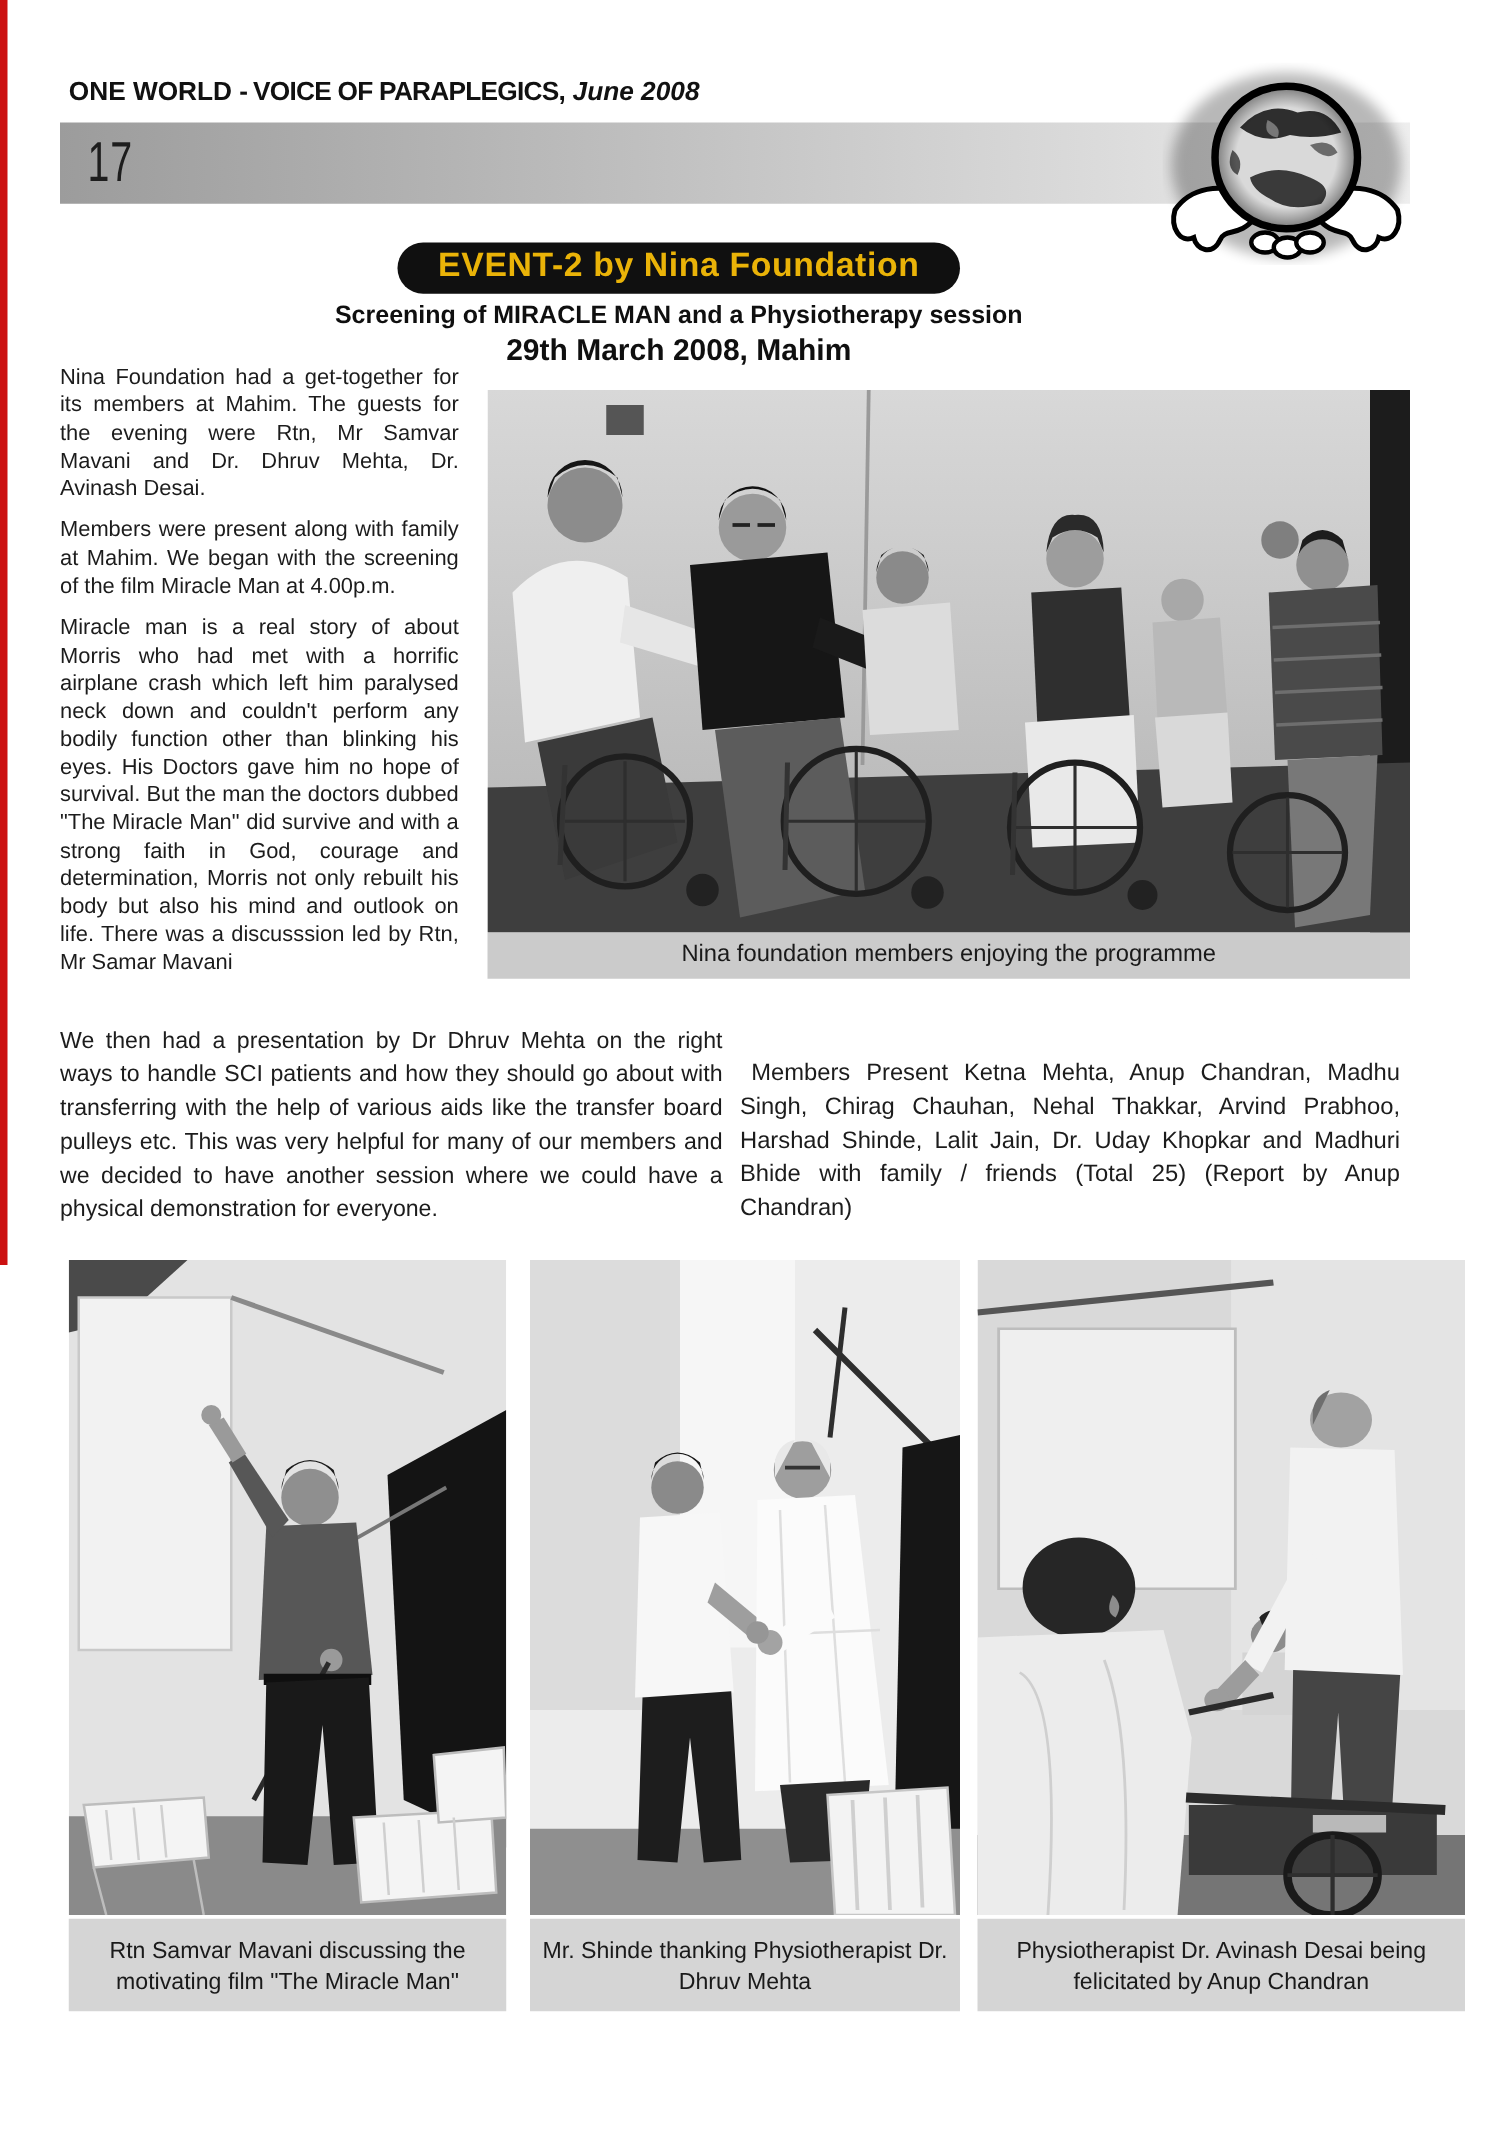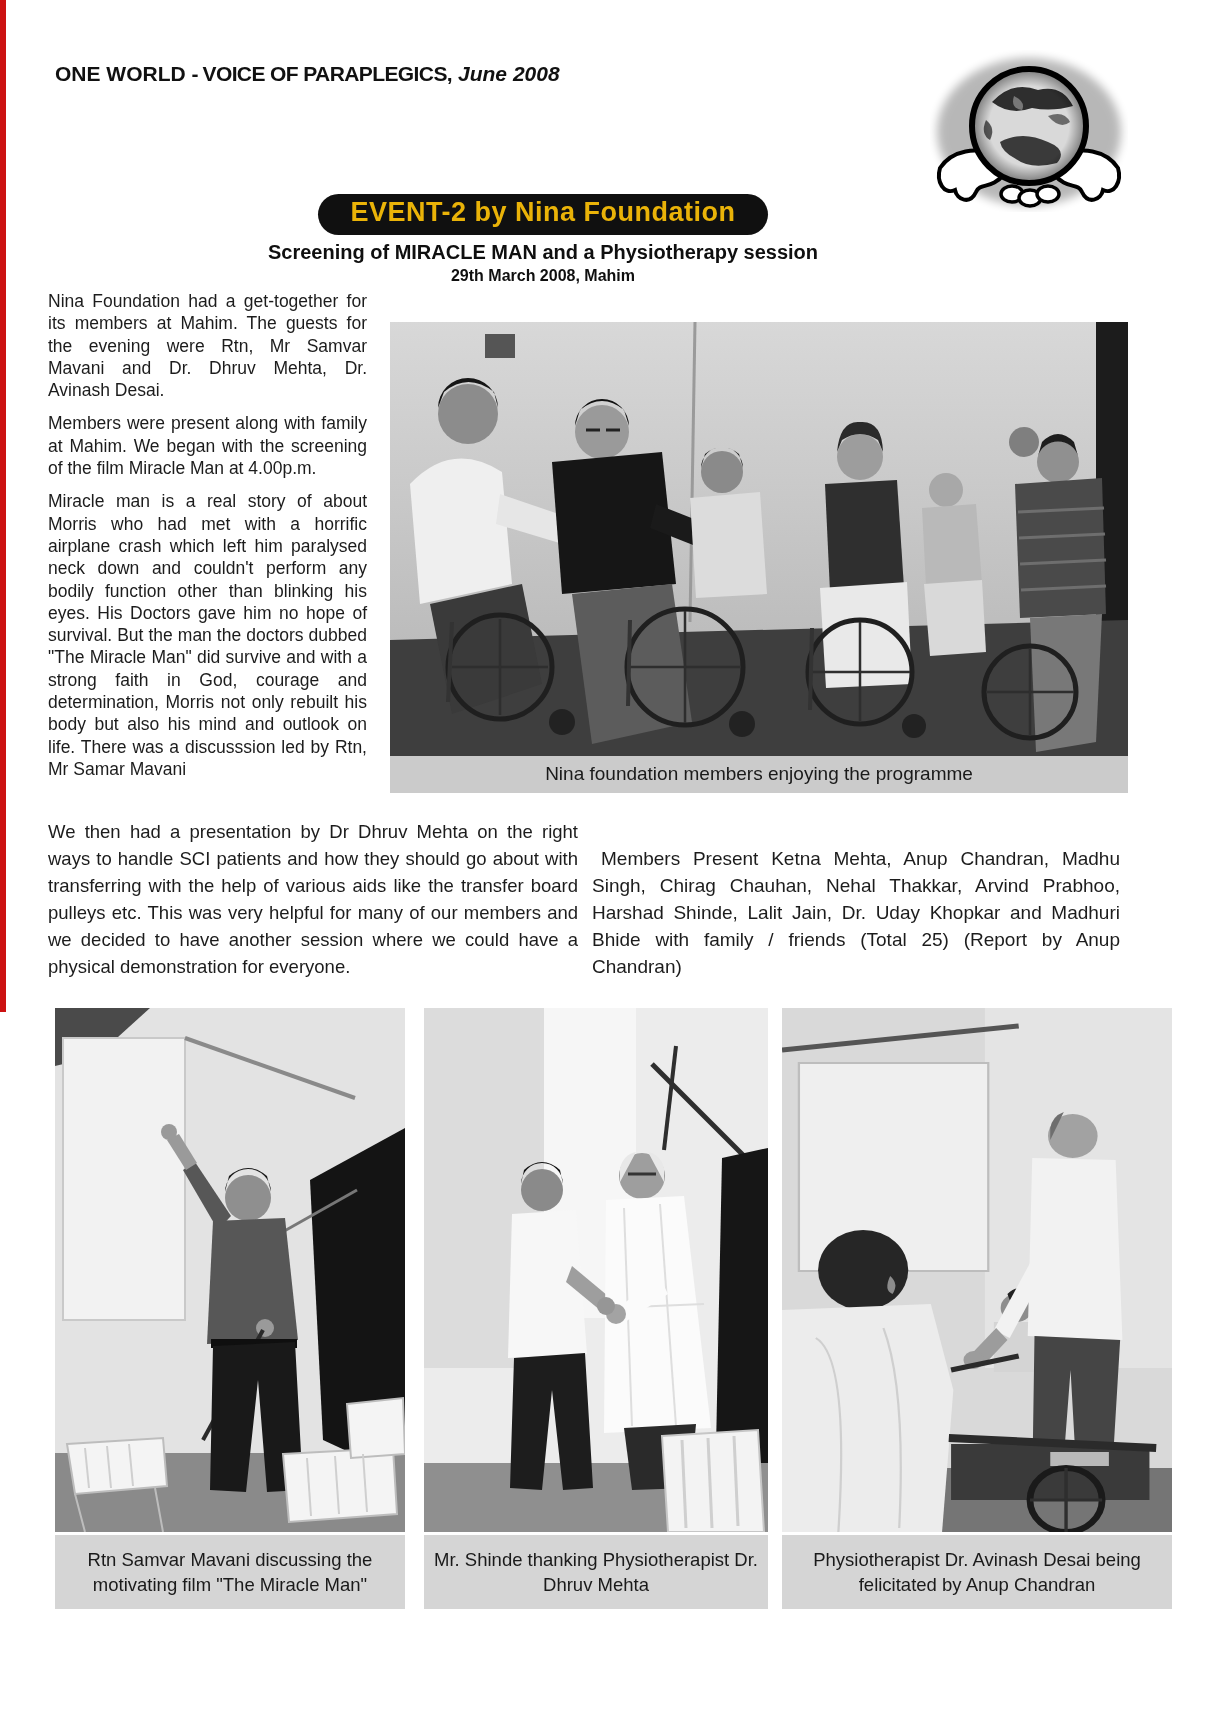--- a/index.html
+++ b/index.html
@@ -17,28 +17,28 @@
   .pagenum{position:absolute;left:22px;top:6px;font-size:45px;font-weight:500;color:#1d1d1d;
            transform:scaleX(.7);transform-origin:left top;letter-spacing:1px;}
 
   .logo{position:absolute;left:930px;top:50px;width:198px;height:162px;}
   .logo svg{display:block;width:100%;height:100%;}
 
   .headline{position:absolute;left:48px;top:194px;width:990px;text-align:center;color:#0f0f0f;}
   .pill{display:inline-block;background:var(--pill-bg,#101010);color:#eab308;font-weight:bold;
         font-size:27px;padding:3px 32px 7px;border-radius:25px;letter-spacing:.5px;}
   .headline h1{margin:6px 0 0;font-size:20px;font-weight:bold;}
-  .headline h2{margin:3px 0 0;font-size:16px;font-weight:bold;}
+  .headline h2{margin:3px 0 0;font-size:24px;font-weight:bold;}
 
   .leftcol{position:absolute;left:48px;top:290px;width:319px;font-size:17.5px;line-height:22.3px;
            text-align:justify;}
   .leftcol p{margin:0 0 11px;}
 
   figure{margin:0;}
-  .main-photo{position:absolute;left:390px;top:322px;width:738px;}
+  .main-photo{position:absolute;left:390px;top:312px;width:738px;}
   .main-photo svg{display:block;width:738px;height:434px;}
   .main-photo figcaption{height:37px;background:var(--caption-bg,#cbcbcb);font-size:19px;
                          text-align:center;line-height:36px;color:#1a1a1a;}
 
   .followup{position:absolute;left:48px;top:818px;width:530px;font-size:18.5px;line-height:27px;
             text-align:justify;margin:0;}
   .members{position:absolute;left:592px;top:845px;width:528px;font-size:19px;line-height:27px;
            text-align:justify;margin:0;text-indent:9px;}
 
   .bp{position:absolute;top:1008px;}
@@ -53,20 +53,23 @@
 <body>
 
 <div class="page">
 
   <div class="red-stripe"></div>
 
   <div class="masthead">
     <span>ONE WORLD -</span><span class="mh-cond">VOICE OF PARAPLEGICS,</span><span class="mh-issue">June 2008</span>
   </div>
 
+  <div class="page-bar">
+    <span class="pagenum">17</span>
+  </div>
 
   <div class="logo">
     <svg viewBox="0 0 198 162">
       <defs>
         <radialGradient id="esh" cx="50%" cy="50%" r="50%">
           <stop offset="70%" stop-color="#000" stop-opacity="0"></stop>
           <stop offset="100%" stop-color="#000" stop-opacity=".45"></stop>
         </radialGradient>
         <filter id="soft" x="-30%" y="-30%" width="160%" height="160%">
           <feGaussianBlur stdDeviation="5"></feGaussianBlur>

